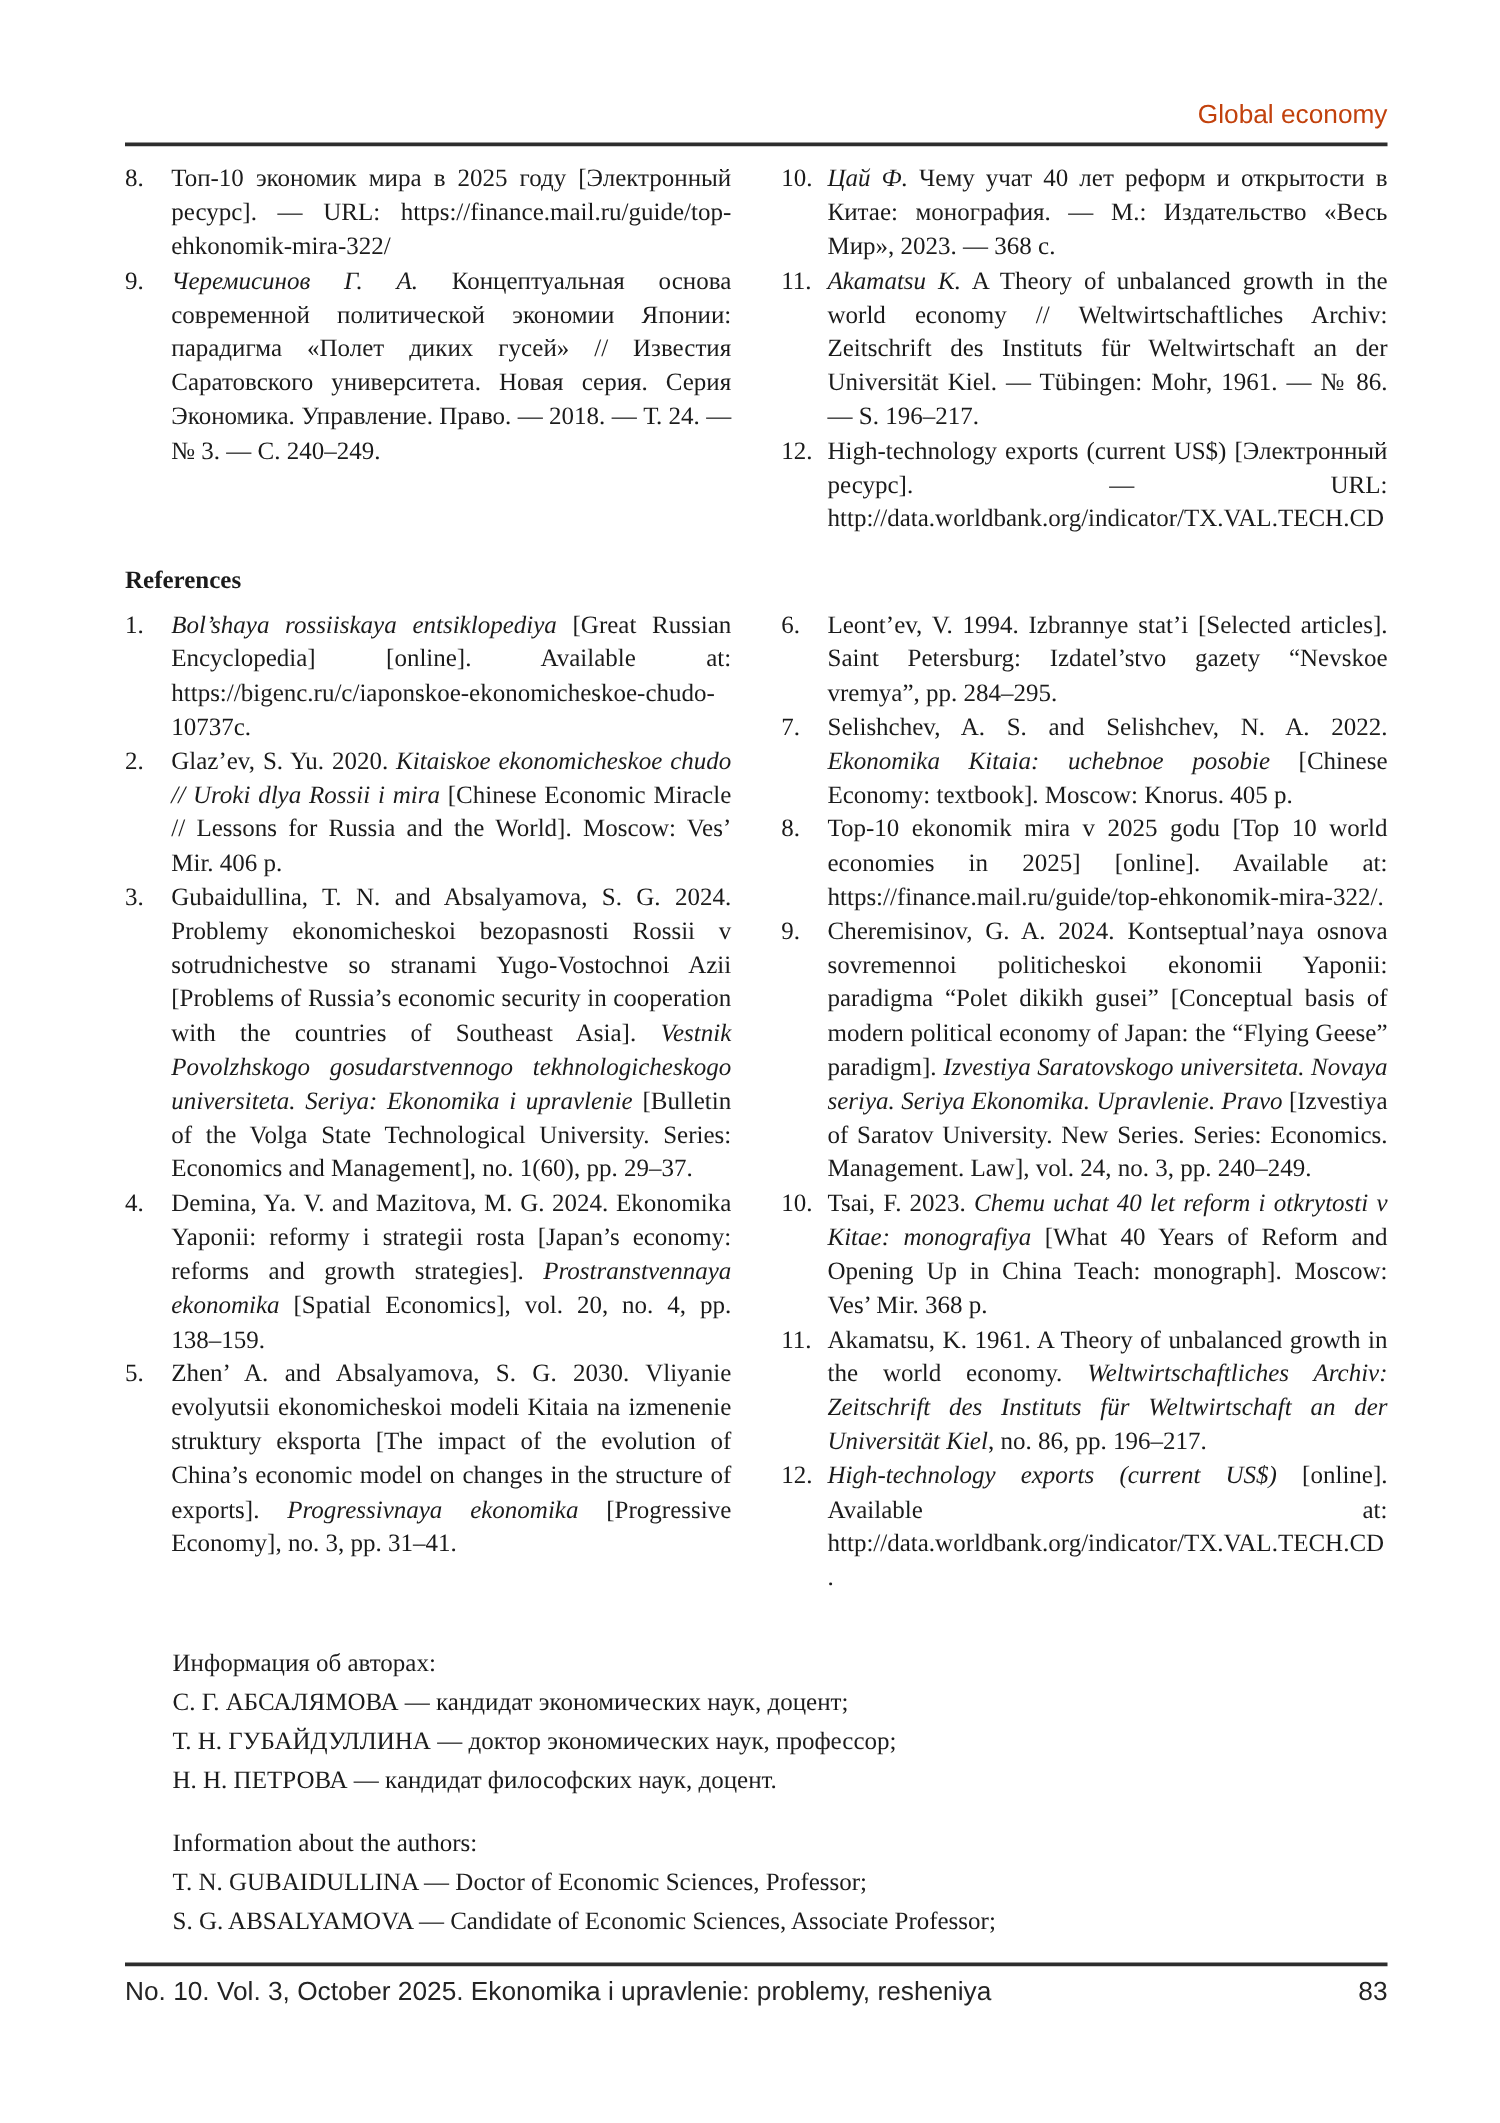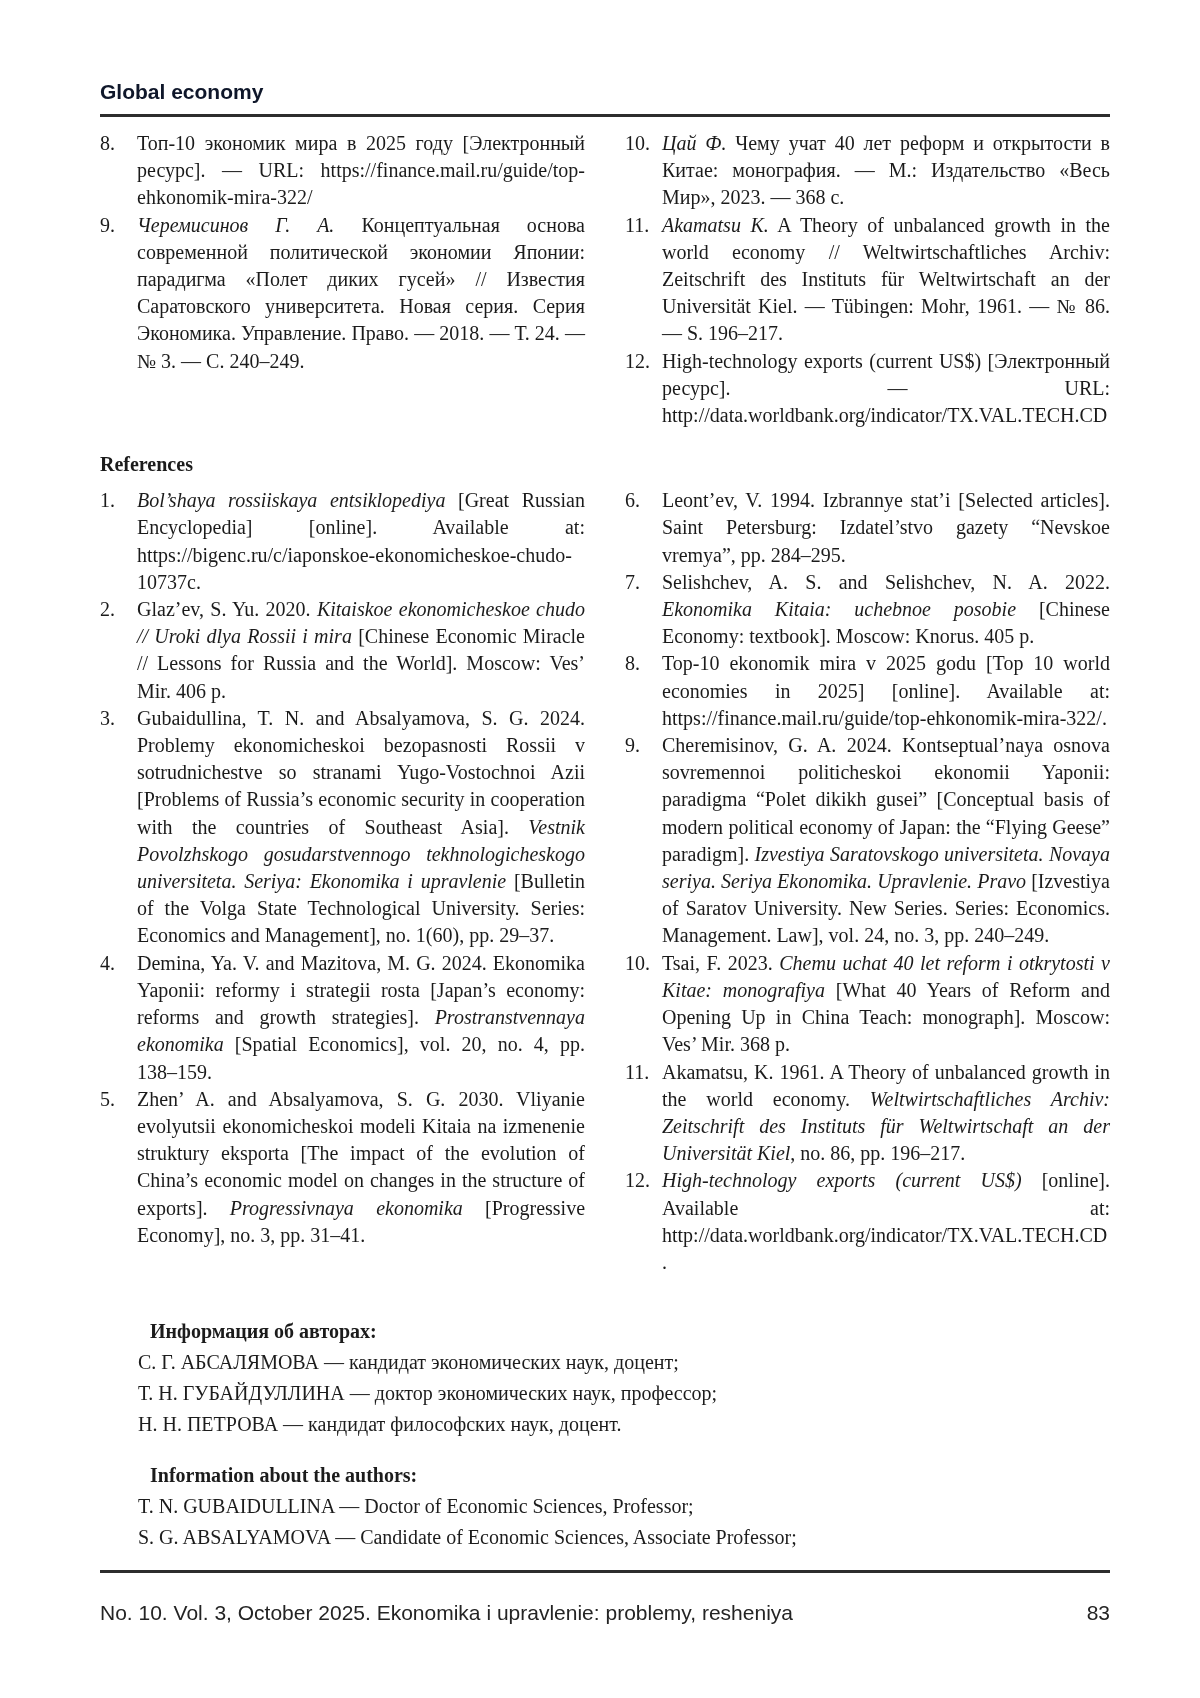--- a/index.html
+++ b/index.html
@@ -10,26 +10,26 @@
     -webkit-font-smoothing: antialiased;
   }
   .page {
     position: relative;
     box-sizing: border-box;
     width: 1200px; height: 1698px;
     padding: 80px 90px 0 100px;
     overflow: hidden;
   }
   .running-head {
-    text-align: left;
+    text-align: right;
     font-family: "Liberation Sans", sans-serif;
-    font-weight: 700;
+    font-weight: 400;
     font-size: 21px;
     line-height: 24px;
-    color: #0f172a;
+    color: #c2410c;
   }
   .head-rule, .foot-rule { height: 3px; background: #2d2d2d; }
   .head-rule { margin-top: 10px; }
 
   .refs {
     display: flex;
     gap: 40px;
     font-size: 20px;
     line-height: 27.2px;
   }
@@ -52,32 +52,32 @@
   }
 
   .authors {
     margin-left: 38px;
     font-size: 20px;
     line-height: 31px;
     color: #1c1c1c;
   }
   .authors-ru { margin-top: 40px; }
   .authors-en { margin-top: 20px; }
-  .authors-heading { font-weight: 700; margin-left: 12px; }
+  .authors-heading { font-weight: 400; }
 
   .footer-wrap {
     position: absolute;
     left: 100px; right: 90px;
     top: 1570px;
   }
   .footer {
     display: flex;
     justify-content: space-between;
     align-items: flex-end;
-    margin-top: 28px;
+    margin-top: 9px;
     font-family: "Liberation Sans", sans-serif;
     font-size: 21px;
     color: #242424;
   }
 </style>
 </head>
 <body>
 
 <div class="page">
 

